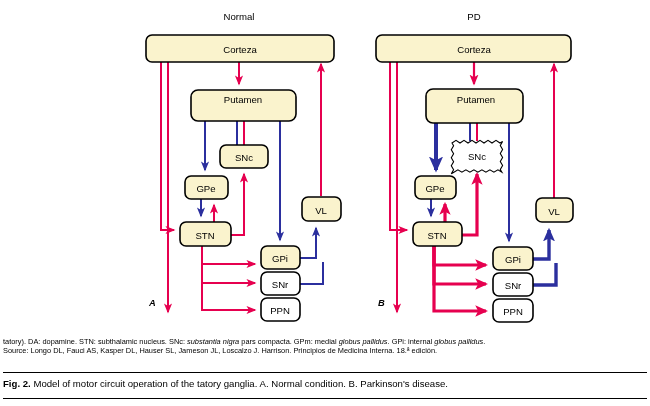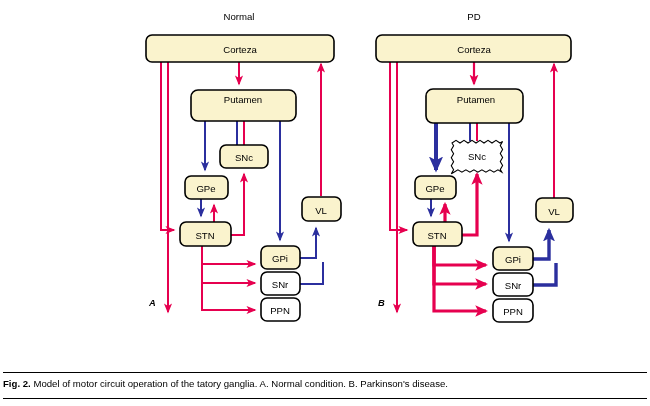--- a/index.html
+++ b/index.html
@@ -211,20 +211,22 @@
         <text x="485" y="315" font-family="Liberation Sans, sans-serif" font-size="9.6" text-anchor="middle">PPN</text>
       </g>
     </g>
 
     <text x="350" y="306" font-family="Liberation Sans, sans-serif" font-size="9.3" font-weight="bold" font-style="italic">B</text>
   </g>
 </svg>
 </div>
 
 <div class="legend">
+  <div class="line"><span>tatory). DA: dopamine. STN: subthalamic nucleus. SNc: </span><i>substantia nigra</i><span> pars compacta. GPm: medial </span><i>globus pallidus</i><span>. GPi: internal </span><i>globus pallidus</i><span>.</span></div>
+  <div class="line">Source: Longo DL, Fauci AS, Kasper DL, Hauser SL, Jameson JL, Loscalzo J. Harrison. Principios de Medicina Interna. 18.ª edición.</div>
 </div>
 
 <div class="rule" id="rule-top"></div>
 
 <div class="caption">
   <b>Fig. 2.</b>
   <span>Model of motor circuit operation of the tatory ganglia. A. Normal condition. B. Parkinson's disease.</span>
 </div>
 
 <div class="rule" id="rule-bottom"></div>

